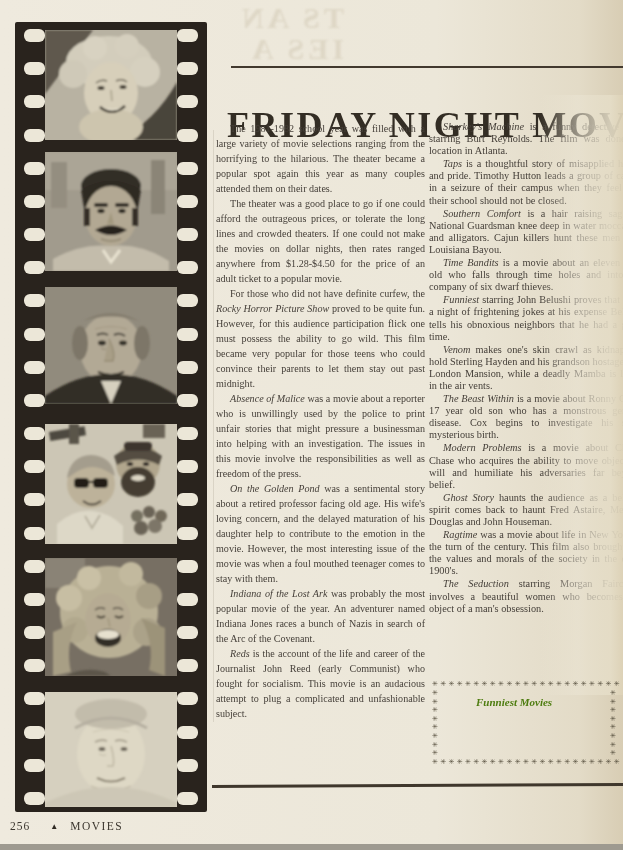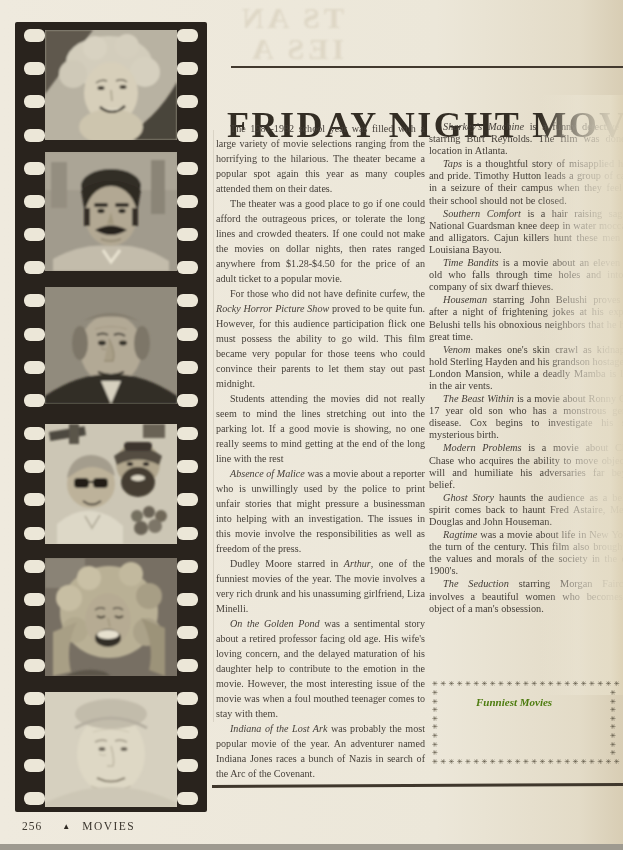--- a/index.html
+++ b/index.html
@@ -43,21 +43,21 @@
   .stars.h{left:0;width:190px;letter-spacing:2.4px;line-height:8px;white-space:nowrap;overflow:hidden;}
   .stars.top{top:0;}
   .stars.bottom{bottom:0;}
   .stars.v{top:9px;width:8px;line-height:8.6px;overflow:hidden;height:68px;}
   .stars.left{left:0;}
   .stars.right{right:4px;}
   .fbox-content{position:absolute;left:14px;top:14px;width:165px;font-style:italic;font-size:11px;line-height:16.5px;color:#4d7c0f;}
   .fbox-title{font-weight:bold;padding-left:30px;}
   .fbox-item{padding-left:33px;}
   
-  .footer{position:absolute;left:22px;top:820px;font-size:11.5px;color:#3c372f;display:flex;align-items:center;text-align:center;}
+  .footer{position:absolute;left:10px;top:820px;font-size:11.5px;color:#3c372f;display:flex;align-items:center;text-align:center;}
   .footer .pnum{letter-spacing:1px;}
   .footer .tri{font-size:8px;margin:0 12px 0 20px;color:#2e2922;}
   .footer .sec{letter-spacing:1.5px;}
 </style>
 </head>
 <body>
 
 <div class="ghost">TS AN
 IES A</div>
 
@@ -299,32 +299,31 @@
 
 <div class="rule-top"></div>
 <div class="fold-line"></div>
 
 <h1 class="title">FRIDAY NIGHT MOVIES</h1>
 
 <div class="col col-left">
     <p><span>The 1981-1982 school year was filled with a large variety of movie selections ranging from the horrifying to the hilarious. The theater became a popular spot again this year as many couples attended them on their dates.</span></p>
     <p><span>The theater was a good place to go if one could afford the outrageous prices, or tolerate the long lines and crowded theaters. If one could not make the movies on dollar nights, then rates ranged anywhere from $1.28-$4.50 for the price of an adult ticket to a popular movie.</span></p>
     <p><span>For those who did not have definite curfew, the </span><i>Rocky Horror Picture Show</i><span> proved to be quite fun. However, for this audience participation flick one must possess the ability to go wild. This film became very popular for those teens who could convince their parents to let them stay out past midnight.</span></p>
-    <p><span>Students attending the movies did not really seem to mind the lines stretching out into the parking lot. If a good movie is showing, no one really seems to mind getting at the end of the long line with the rest</span></p>
     <p><i>Absence of Malice</i><span> was a movie about a reporter who is unwillingly used by the police to print unfair stories that might pressure a businessman into helping with an investigation. The issues in this movie involve the responsibilities as well as freedom of the press.</span></p>
-    <p><span>Dudley Moore starred in </span><i>Arthur</i><span>, one of the funniest movies of the year. The movie involves a very rich drunk and his unassuming girlfriend, Liza Minelli.</span></p>
     <p><i>On the Golden Pond</i><span> was a sentimental story about a retired professor facing old age. His wife's loving concern, and the delayed maturation of his daughter help to contribute to the emotion in the movie. However, the most interesting issue of the movie was when a foul mouthed teenager comes to stay with them.</span></p>
     <p><i>Indiana of the Lost Ark</i><span> was probably the most popular movie of the year. An adventurer named Indiana Jones races a bunch of Nazis in search of the Arc of the Covenant.</span></p>
+    <p><i>Reds</i><span> is the account of the life and career of the Journalist John Reed (early Communist) who fought for socialism. This movie is an audacious attempt to plug a complicated and unfashionable subject.</span></p>
   </div>
 <div class="col col-right">
     <p><i>Sharkey's Machine</i><span> is a funny detective film starring Burt Reynolds. The film was done on location in Atlanta.</span></p>
     <p><i>Taps</i><span> is a thoughtful story of misapplied honor and pride. Timothy Hutton leads a group of cadets in a seizure of their campus when they feel that their school should not be closed.</span></p>
     <p><i>Southern Comfort</i><span> is a hair raising saga of National Guardsman knee deep in water moccasins and alligators. Cajun killers hunt these men in a Louisiana Bayou.</span></p>
     <p><i>Time Bandits</i><span> is a movie about an eleven year old who falls through time holes and into the company of six dwarf thieves.</span></p>
-    <p><i>Houseman</i><span> starring John Belushi proves that after a night of frightening jokes at his expense Belushi tells his obnoxious neighbors that he had a great time.</span></p>
+    <p><i>Funniest</i><span> starring John Belushi proves that after a night of frightening jokes at his expense Belushi tells his obnoxious neighbors that he had a great time.</span></p>
     <p><i>Venom</i><span> makes one's skin crawl as kidnappers hold Sterling Hayden and his grandson hostage in a London Mansion, while a deadly Mamba is loose in the air vents.</span></p>
     <p><i>The Beast Within</i><span> is a movie about Ronny Cox's 17 year old son who has a monstrous genetic disease. Cox begins to investigate his son's mysterious birth.</span></p>
     <p><i>Modern Problems</i><span> is a movie about Chevy Chase who acquires the ability to move objects at will and humiliate his adversaries far beyond belief.</span></p>
     <p><i>Ghost Story</i><span> haunts the audience as a belated spirit comes back to haunt Fred Astaire, Melvyn Douglas and John Houseman.</span></p>
     <p><i>Ragtime</i><span> was a movie about life in New York at the turn of the century. This film also brought out the values and morals of the society in the early 1900's.</span></p>
     <p><i>The Seduction</i><span> starring Morgan Fairchild, involves a beautiful women who becomes the object of a man's obsession.</span></p>
   </div>
 <div class="fade-right"></div>
 
 <div class="fbox">

